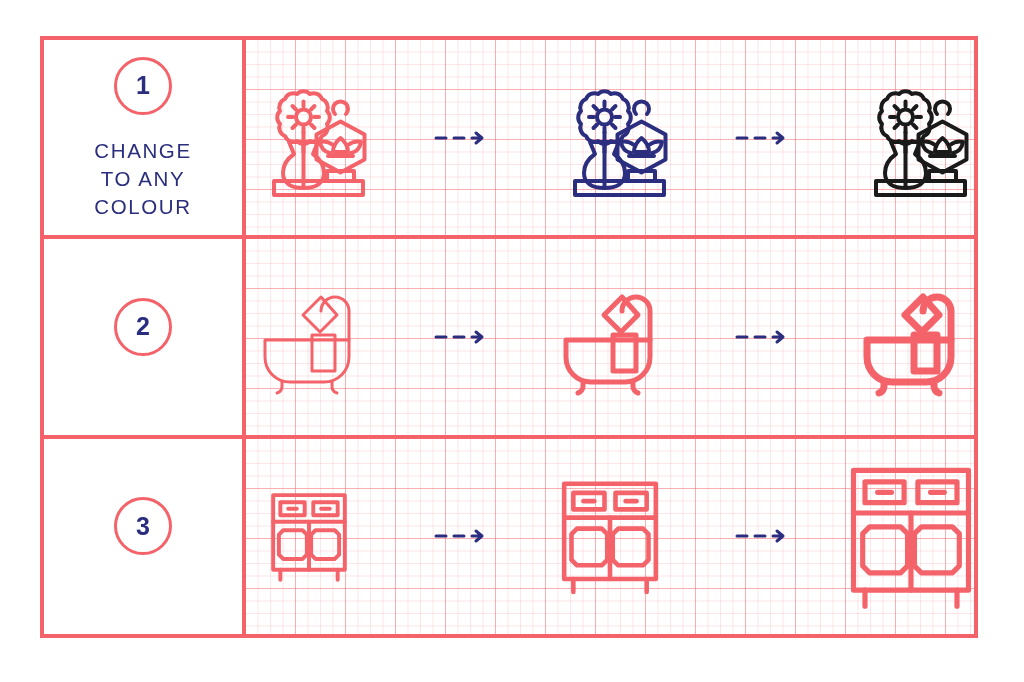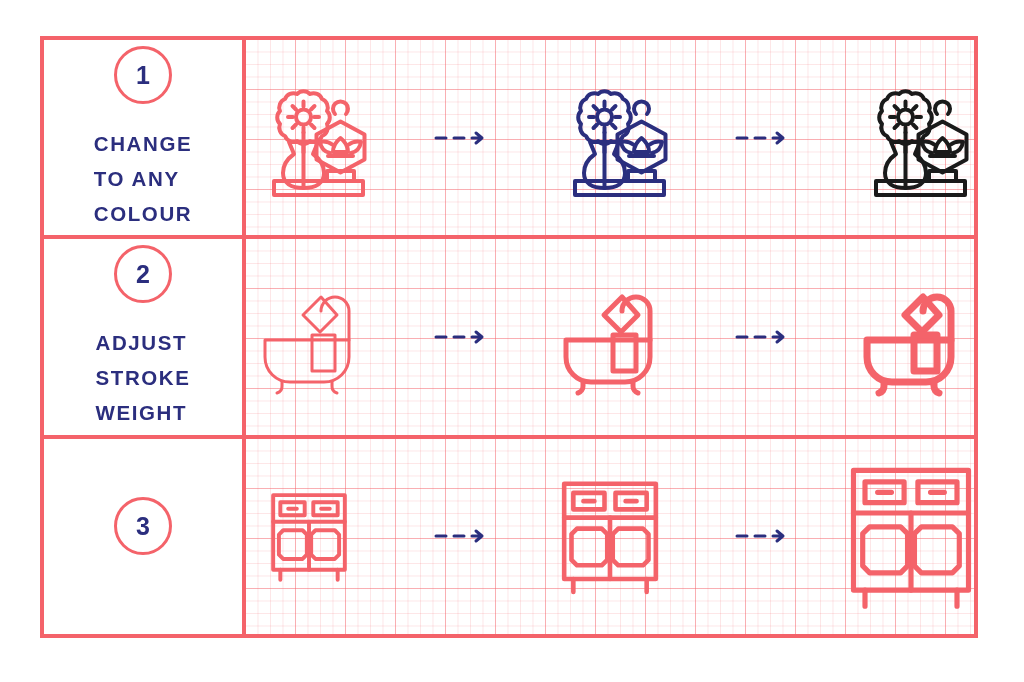--- a/index.html
+++ b/index.html
@@ -74,24 +74,25 @@
     color: #2b2e7e;
     font-size: 25px;
     font-weight: bold;
     line-height: 1;
     letter-spacing: 0px;
   }
 
   .label-text {
     color: #2b2e7e;
     font-size: 20.5px;
-    line-height: 35px;
+    line-height: 28px;
     letter-spacing: 1.6px;
+    text-align: center;
     text-transform: uppercase;
-    font-weight: bold;
+    font-weight: normal;
     white-space: pre-line;
   }
 
   
   .grid-cell {
     position: relative;
     flex: 1 1 auto;
     overflow: hidden;
     background-color: #ffffff;
     background-image:
@@ -239,23 +240,20 @@
 
         </div>
       </div>
     </div>
 
     <div class="row">
       <div class="label-cell">
         <div class="step-badge">
           <span>2</span>
         </div>
-        <div class="label-text">ADJUST
-STROKE
-WEIGHT</div>
       </div>
       <div class="grid-cell">
         <div class="variant-strip">
 
           <div class="variant slot-1">
             <span>
               <svg width="120" height="118" viewBox="0 0 120 118" fill="none" stroke="#f4636a" stroke-width="3" stroke-linecap="round" stroke-linejoin="round">
                 <path d="M100 62V33a14 14 0 0 0-28 0"></path>
                 <path d="M72 19L54 37l17 17 17-17z"></path>
                 <path d="M16 62h84v17c0 14-11 25-25 25H41c-14 0-25-11-25-25z"></path>

